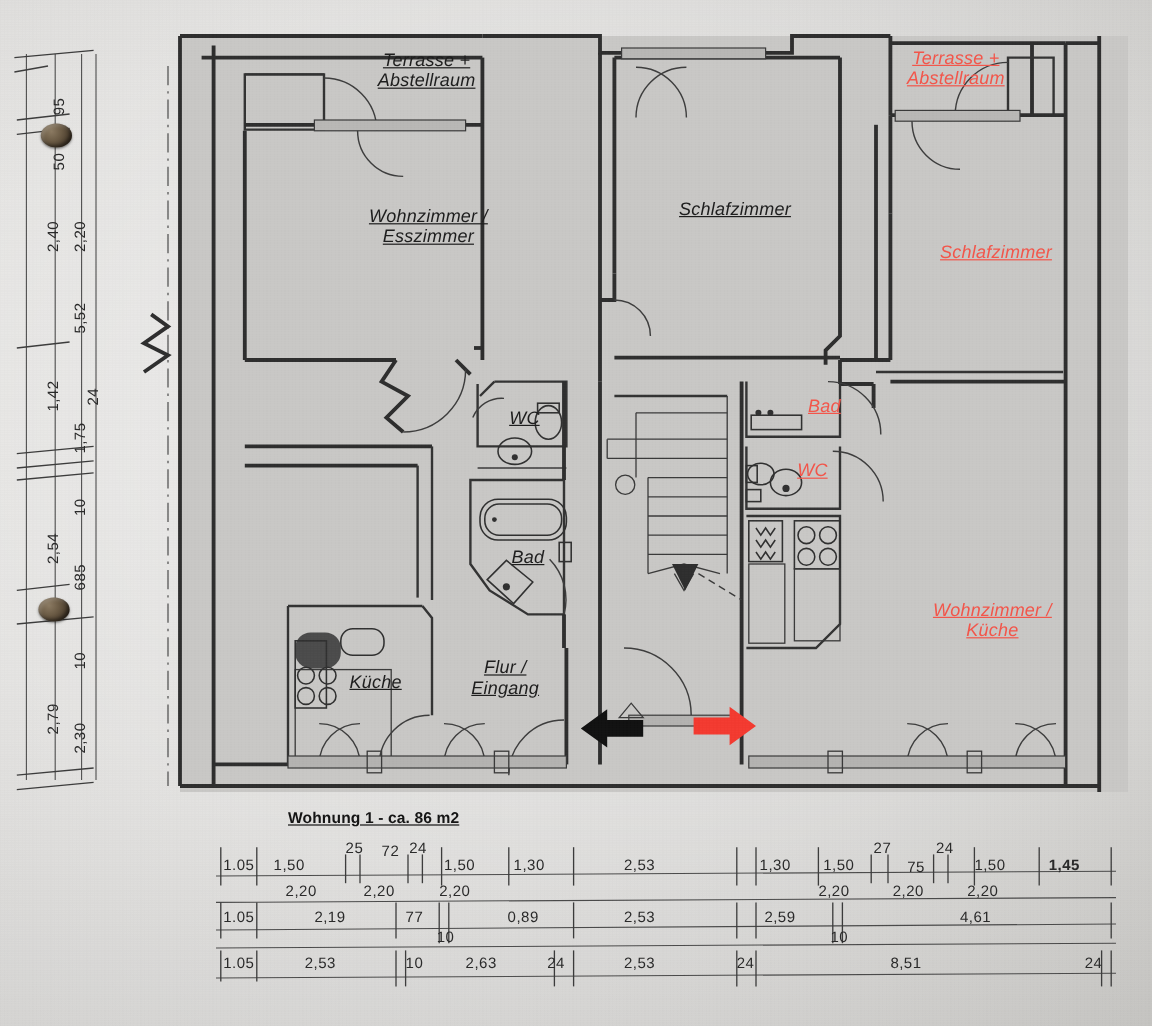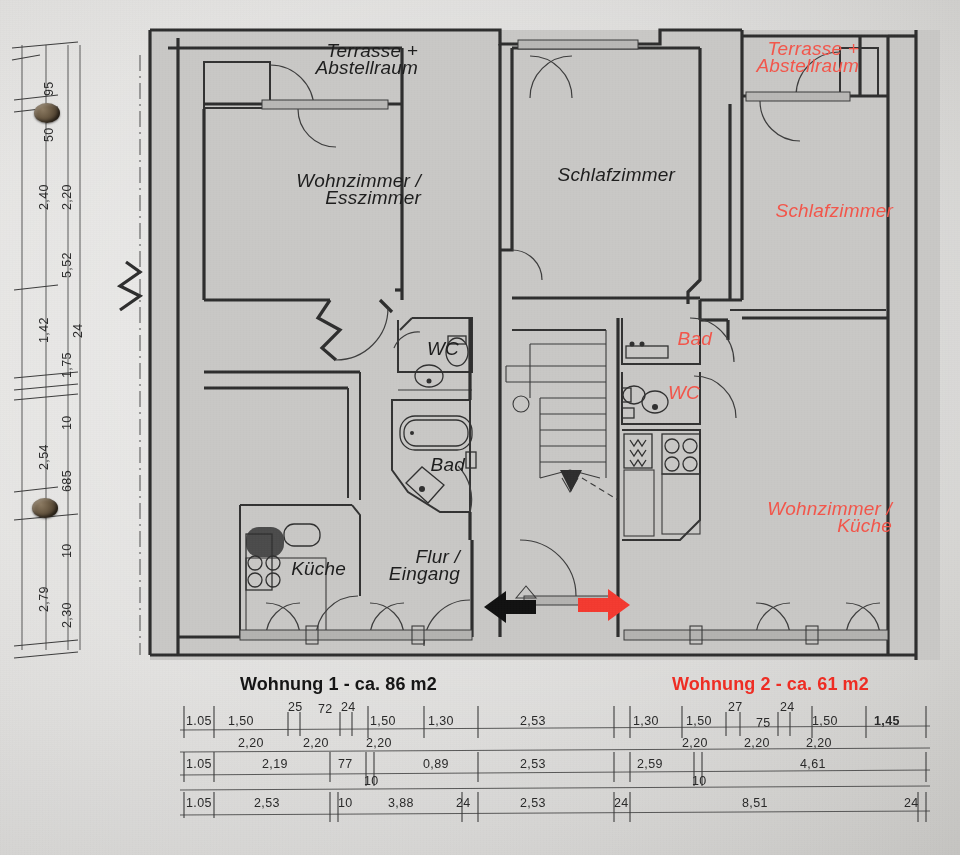--- a/index.html
+++ b/index.html
@@ -36,37 +36,39 @@
   }
   #plan-svg {
     position: absolute;
     left: 0; top: 0;
     width: 960px; height: 855px;
   }
   .lbl {
     position: absolute;
     font-family: "Liberation Sans", sans-serif;
     font-style: italic;
-    font-size: 19px;
+    font-size: 15px;
     line-height: 17px;
     color: #1e1e1e;
-    text-align: right;
+    text-align: center;
     white-space: pre;
     letter-spacing: .2px;
     pointer-events: none;
+    text-decoration: underline;
   }
   .lbl.red { color: #f2564b; }
   .cap {
     position: absolute;
     font-family: "Liberation Sans", sans-serif;
     font-weight: bold;
-    font-size: 18px;
+    font-size: 13px;
     color: #151515;
     white-space: nowrap;
     letter-spacing: .1px;
+    text-decoration: underline;
   }
   .cap.red { color: #ee2d24; }
   .dimtxt {
     position: absolute;
     font-family: "Liberation Sans", sans-serif;
     font-size: 12.5px;
     color: #2a2a2a;
     white-space: nowrap;
     letter-spacing: .4px;
   }
@@ -417,21 +419,20 @@
 
   <div class="lbl red" style="left:662px; top:330px; width:50px;">Bad</div>
 
   <div class="lbl red" style="left:654px; top:384px; width:46px;">WC</div>
 
   <div class="lbl red" style="left:762px; top:500px; width:130px;">Wohnzimmer /
 Küche</div>
 
   <div class="cap" style="left:240px; top:674px;">Wohnung 1 - ca. 86 m2</div>
 
-  <div class="cap red" style="left:672px; top:674px;">Wohnung 2 - ca. 61 m2</div>
 
   <div class="dimtxt vert" style="left:42px; top:96px;">95</div>
   <div class="dimtxt vert" style="left:42px; top:142px;">50</div>
   <div class="dimtxt vert" style="left:37px; top:210px;">2,40</div>
   <div class="dimtxt vert" style="left:60px; top:210px;">2,20</div>
   <div class="dimtxt vert" style="left:60px; top:278px;">5,52</div>
   <div class="dimtxt vert" style="left:37px; top:343px;">1,42</div>
   <div class="dimtxt vert" style="left:60px; top:378px;">1,75</div>
   <div class="dimtxt vert" style="left:71px; top:338px;">24</div>
   <div class="dimtxt vert" style="left:37px; top:470px;">2,54</div>
@@ -470,21 +471,21 @@
   <div class="dimtxt" style="left:364px; top:774px;">10</div>
   <div class="dimtxt" style="left:423px; top:757px;">0,89</div>
   <div class="dimtxt" style="left:520px; top:757px;">2,53</div>
   <div class="dimtxt" style="left:637px; top:757px;">2,59</div>
   <div class="dimtxt" style="left:692px; top:774px;">10</div>
   <div class="dimtxt" style="left:800px; top:757px;">4,61</div>
 
   <div class="dimtxt" style="left:186px; top:796px;">1.05</div>
   <div class="dimtxt" style="left:254px; top:796px;">2,53</div>
   <div class="dimtxt" style="left:338px; top:796px;">10</div>
-  <div class="dimtxt" style="left:388px; top:796px;">3,88</div>
+  <div class="dimtxt" style="left:388px; top:796px;">2,63</div>
   <div class="dimtxt" style="left:456px; top:796px;">24</div>
   <div class="dimtxt" style="left:520px; top:796px;">2,53</div>
   <div class="dimtxt" style="left:614px; top:796px;">24</div>
   <div class="dimtxt" style="left:742px; top:796px;">8,51</div>
   <div class="dimtxt" style="left:904px; top:796px;">24</div>
 
   <div class="screw" style="left:34px; top:103px;"></div>
   <div class="screw" style="left:32px; top:498px;"></div>
 </div>
 

